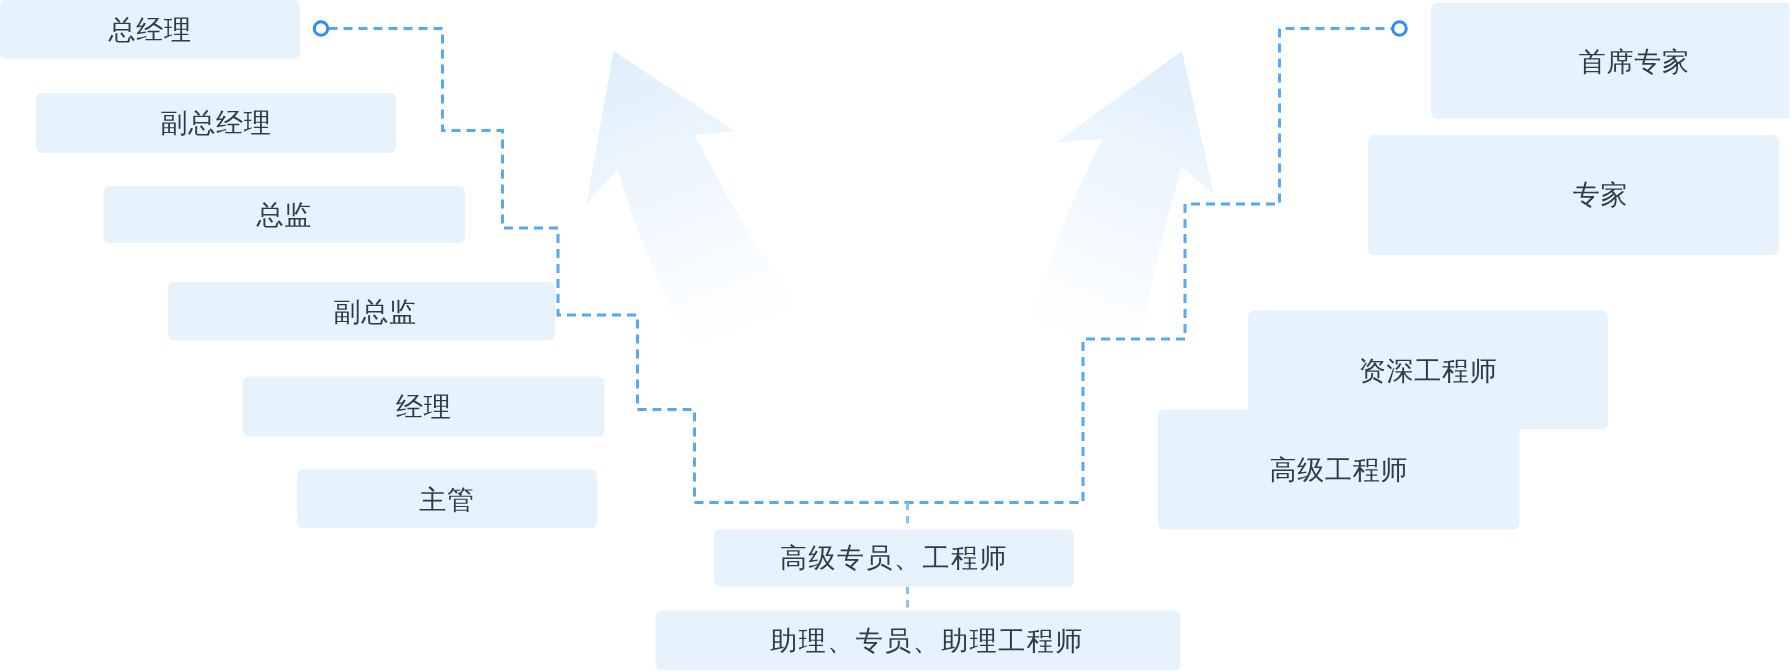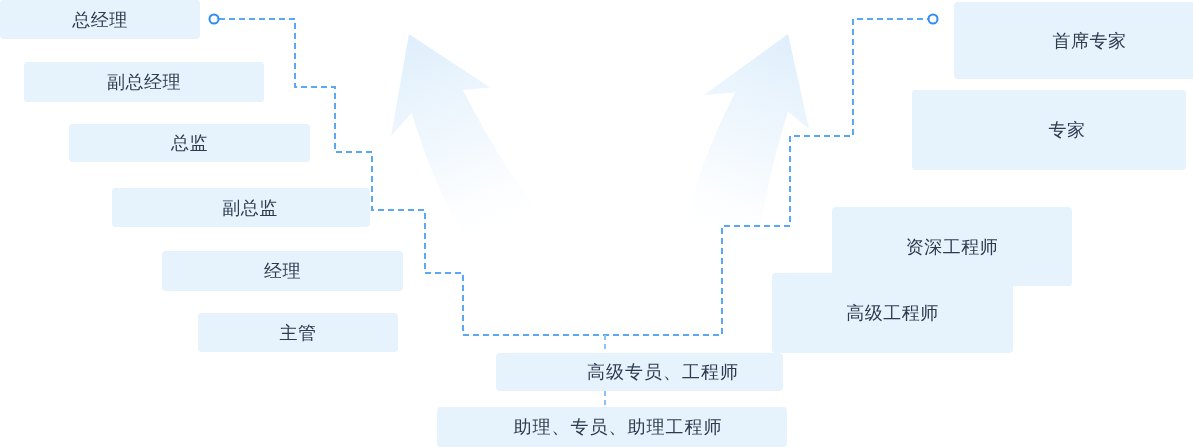--- a/index.html
+++ b/index.html
@@ -28,21 +28,21 @@
   .m2{left:69px;top:124px;width:241px;height:38px;text-align:right;}
   .m3{left:112px;top:188px;width:240px;height:39px;padding-left:18px;}
   .m4{left:162px;top:251px;width:241px;height:40px;}
   .m5{left:198px;top:313px;width:200px;height:39px;}
   
   .e0{left:954px;top:2px;width:239px;height:77px;padding-left:16px;}
   .e1{left:912px;top:90px;width:238px;height:80px;padding-left:36px;}
   .e2{left:832px;top:182px;width:240px;height:79px;margin-top:25px;}
   .e3{left:772px;top:273px;width:241px;height:80px;}
   
-  .s0{left:496px;top:353px;width:240px;height:38px;padding-left:47px;}
+  .s0{left:476px;top:353px;width:240px;height:38px;}
   .s1{left:437px;top:407px;width:338px;height:40px;padding-left:12px;}
 </style>
 </head>
 <body>
 
 <div class="stage">
 
   <svg class="art" viewBox="0 0 1193 447" xmlns="http://www.w3.org/2000/svg">
     <defs>
       <linearGradient id="ag" x1="0" y1="0" x2="0" y2="1">

